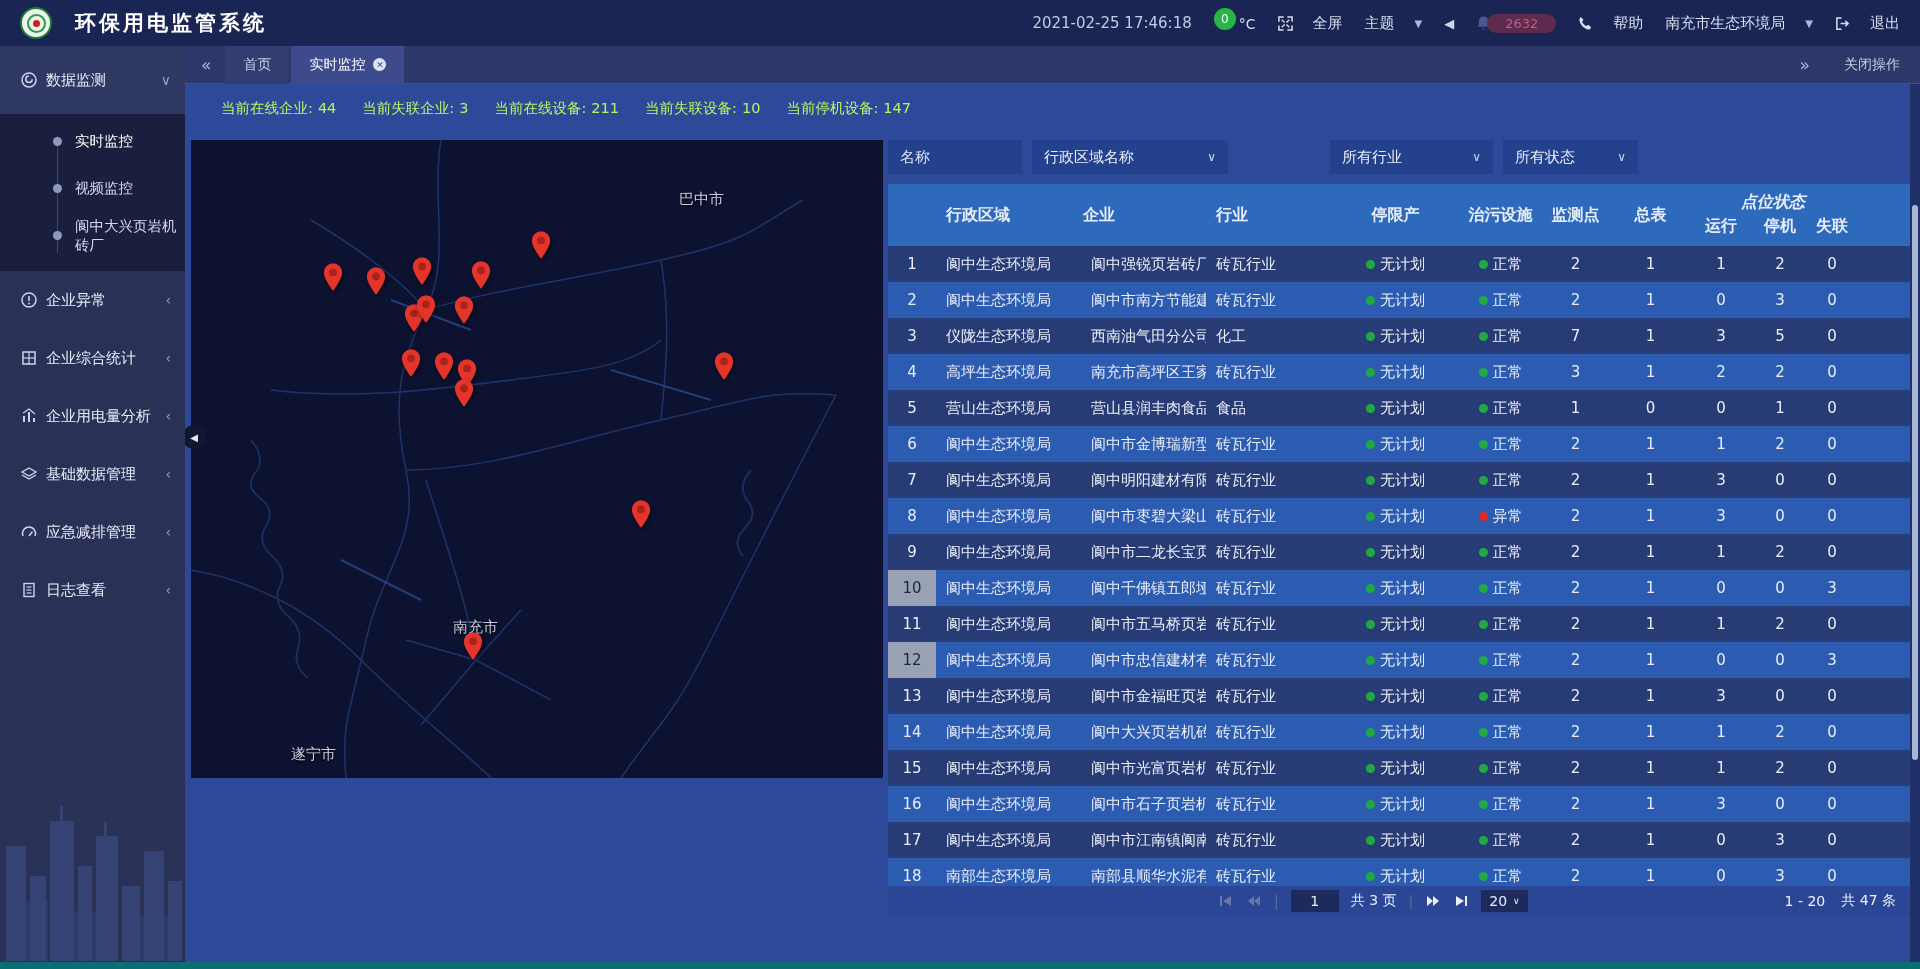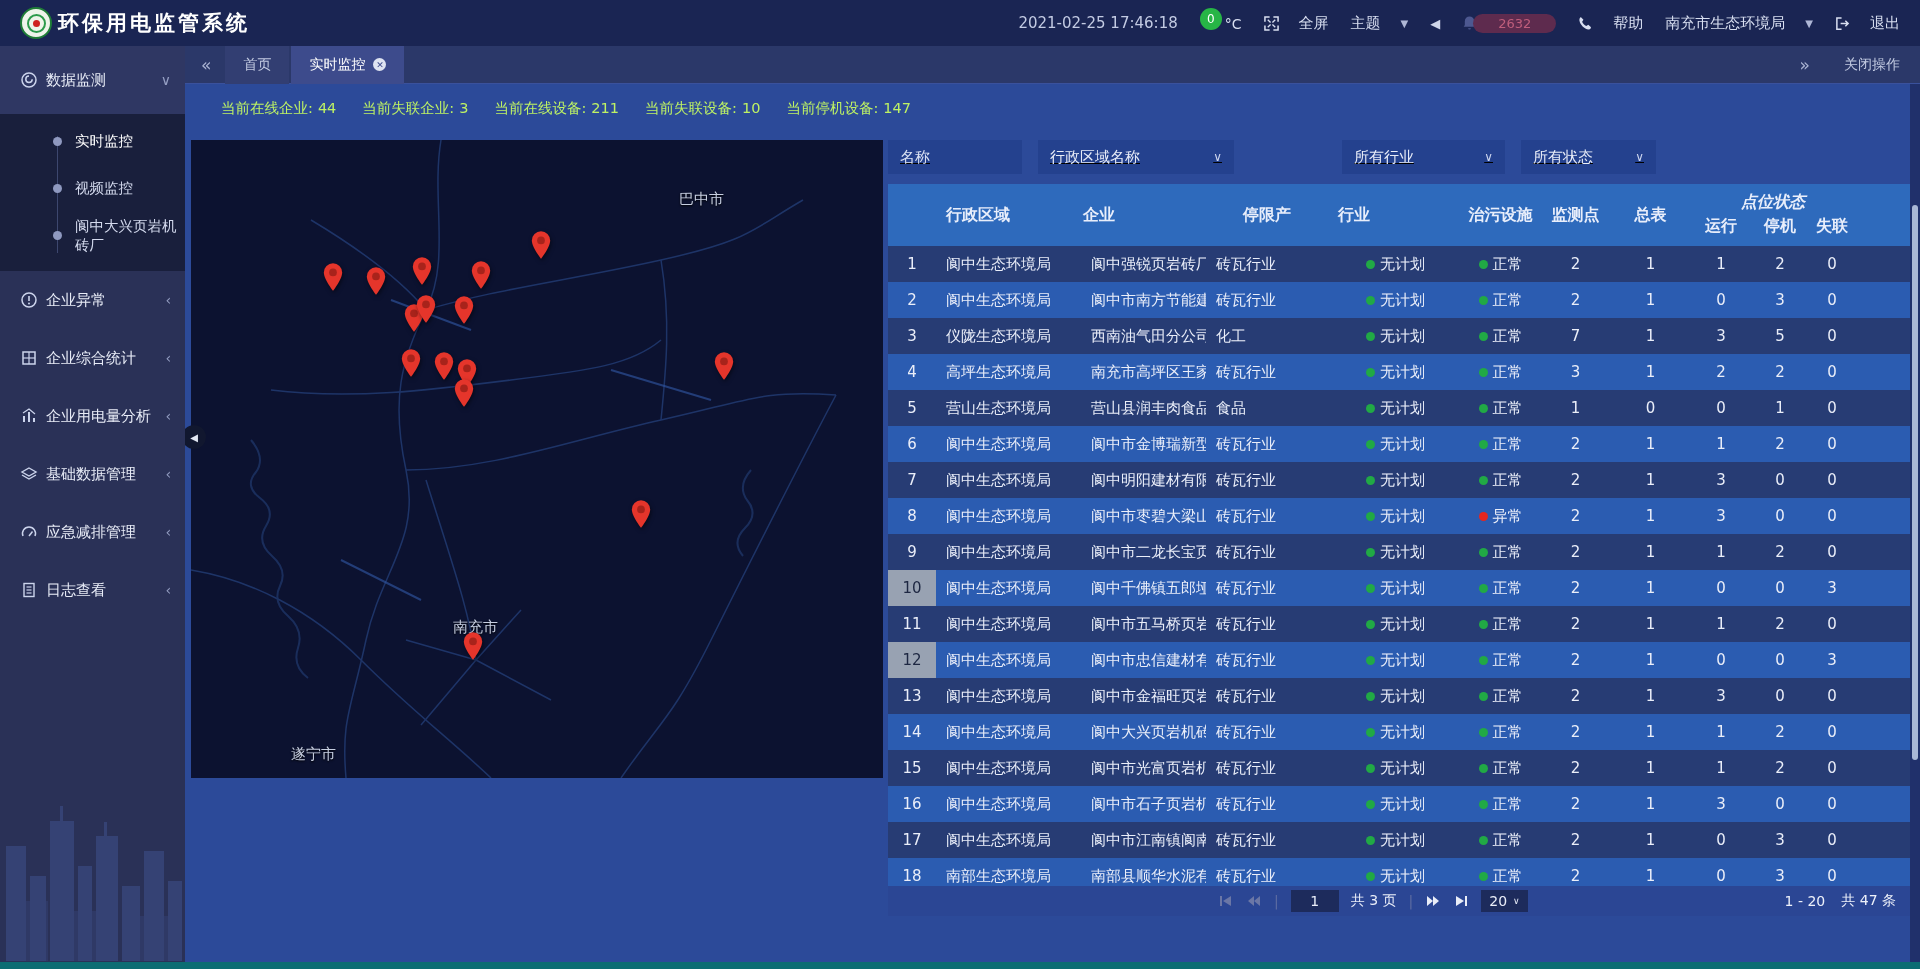--- a/index.html
+++ b/index.html
@@ -3,40 +3,40 @@
 <meta charset="utf-8">
 <style>
   * { margin:0; padding:0; box-sizing:border-box; }
   html,body { width:1920px; height:969px; overflow:hidden; background:#1a2553;
     font-family:"DejaVu Sans","Liberation Sans",sans-serif; }
   .page { position:relative; width:1920px; height:969px; }
 
   
   .topbar { position:absolute; left:0; top:0; width:100%; height:46px; background:#1a2553;
     display:flex; align-items:center; justify-content:space-between; padding:0 20px; z-index:30; }
-  .brand { display:flex; align-items:center; gap:6px; }
+  .brand { display:flex; align-items:center; gap:23px; }
   .logo { width:32px; height:32px; border-radius:50%; background:#eef4ea; border:2px solid #1f7d37;
     display:flex; align-items:center; justify-content:center; }
   .logo-inner { width:19px; height:19px; border-radius:50%; border:2px solid #2c9a4b;
     display:flex; align-items:center; justify-content:center; }
   .logo-inner::after { content:""; width:7px; height:7px; background:#cf2121; border-radius:50%; }
   .app-title { font-size:21px; color:#ffffff; font-weight:bold; letter-spacing:3px; }
   .top-right { display:flex; align-items:center; gap:22px; color:#d9dff1; font-size:15px; }
   .datetime { color:#c3cbe3; }
   .temp-wrap { display:flex; align-items:flex-start; gap:3px; }
   .temp-badge { width:22px; height:22px; background:#27b546; border-radius:50%; color:#fff;
     font-size:12px; display:flex; align-items:center; justify-content:center; margin-top:-6px; }
   .temp-unit { font-size:14px; margin-top:2px; }
   .top-item { display:flex; align-items:center; gap:20px; cursor:pointer; white-space:nowrap; }
   .tico { width:15px; height:15px; color:#d9dff1; }
   .caret { font-size:10px; color:#aeb7d6; }
   .speaker { font-size:13px; color:#cfd6ea; cursor:pointer; }
   .bell-wrap { display:flex; align-items:center; cursor:pointer; }
   .bell-ico { width:15px; height:16px; color:#4d5890; }
-  .bell-badge { background:#5e2b4e; color:#bf5e7c; border-radius:10px; padding:2px 25px;
+  .bell-badge { background:#5e2b4e; color:#bf5e7c; border-radius:10px; padding:2px 18px;
     font-size:13px; margin-left:-4px; }
 
   
   .sidebar { position:absolute; left:0; top:46px; bottom:0; width:185px; background:#2a3157;
     z-index:20; overflow:hidden; }
   .nav-item { height:58px; display:flex; align-items:center; padding:0 14px 0 46px; position:relative;
     color:#e8ecf7; font-size:15px; cursor:pointer; }
   .nav-item.head { background:#2f3763; height:68px; }
   .nav-item .nico { position:absolute; left:20px; width:18px; height:18px; color:#ccd4ec; }
   .nav-item .chev { margin-left:auto; color:#949ec2; font-size:14px; }
@@ -69,21 +69,21 @@
   .map { position:absolute; left:6px; top:56px; width:692px; height:638px; background:#0c1230; overflow:hidden; }
   .map-roads { position:absolute; left:0; top:0; }
   .city-label { position:absolute; color:#c7cfe2; font-size:15px; text-shadow:0 1px 2px #000; }
   .pin { position:absolute; width:22px; height:30px; filter:drop-shadow(1px 2px 2px rgba(0,0,0,.5)); }
   .collapse-handle { position:absolute; left:-3px; top:341px; width:24px; height:24px; background:#11172f;
     border-radius:50%; color:#e2e7f3; font-size:10px; display:flex; align-items:center; justify-content:center;
     z-index:6; cursor:pointer; }
 
   
   .panel { position:absolute; left:703px; top:56px; width:1022px; height:776px; }
-  .filters { display:flex; height:34px; gap:16px;text-decoration:underline; }
+  .filters { display:flex; height:34px; gap:10px; }
   .f-input { width:134px; height:34px; background:#24418e; border:none; color:#e9edf8; padding:0 12px;
     font-size:15px; font-family:inherit; }
   .f-input::placeholder { color:#dde4f4; opacity:1; }
   .f-select { background:#24418e; display:flex; align-items:center; padding:0 12px; color:#e9edf8;
     font-size:15px; cursor:pointer; }
   .w-region { width:196px; margin-right:92px; }
   .w-industry { width:163px; }
   .w-status { width:135px; }
   .caret2 { margin-left:auto; font-size:12px; color:#ccd5ee; padding-left:10px; }
 
@@ -408,22 +408,22 @@
         <div class="f-select w-status">
           <span>所有状态</span>
           <span class="caret2">∨</span>
         </div>
       </div>
 
       <div class="thead grid-cols">
         <span class="th"></span>
         <span class="th left">行政区域</span>
         <span class="th left c-company">企业</span>
+        <span class="th left">行业</span>
         <span class="th">停限产</span>
-        <span class="th left">行业</span>
         <span class="th">治污设施</span>
         <span class="th">监测点</span>
         <span class="th">总表</span>
         <span class="th sub">运行</span>
         <span class="th sub">停机</span>
         <span class="th sub">失联</span>
         <span class="th"></span>
         <span class="th-group">点位状态</span>
       </div>
 

